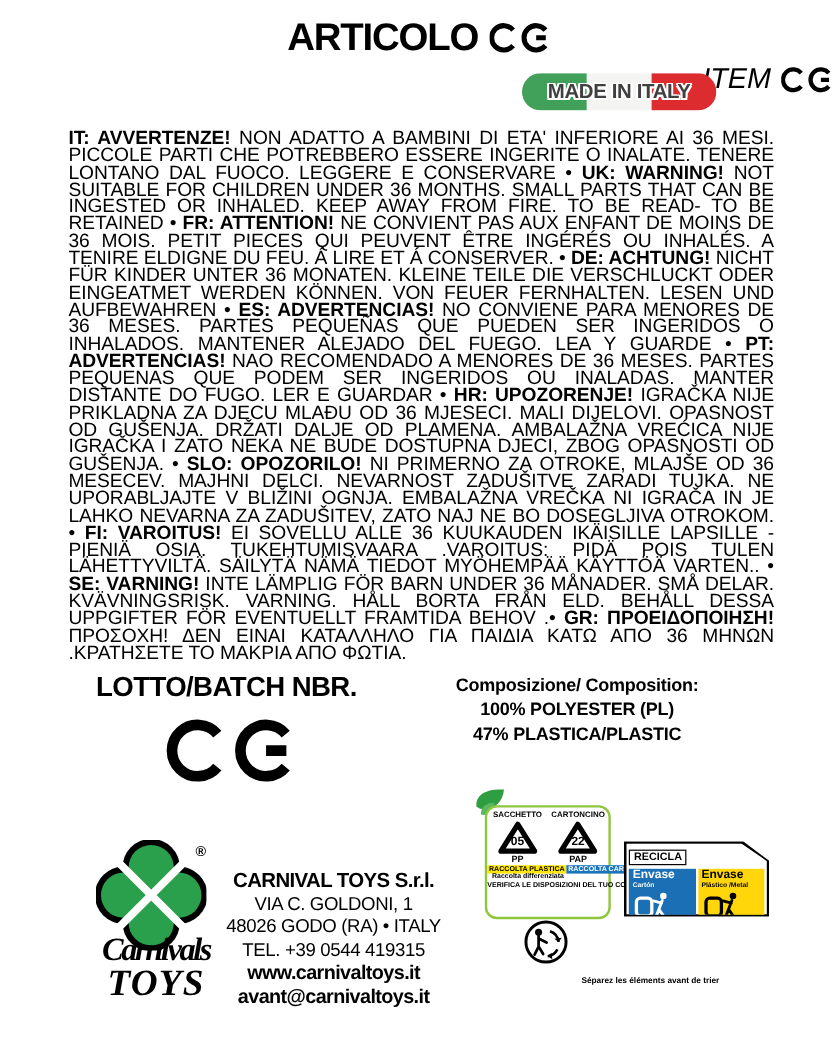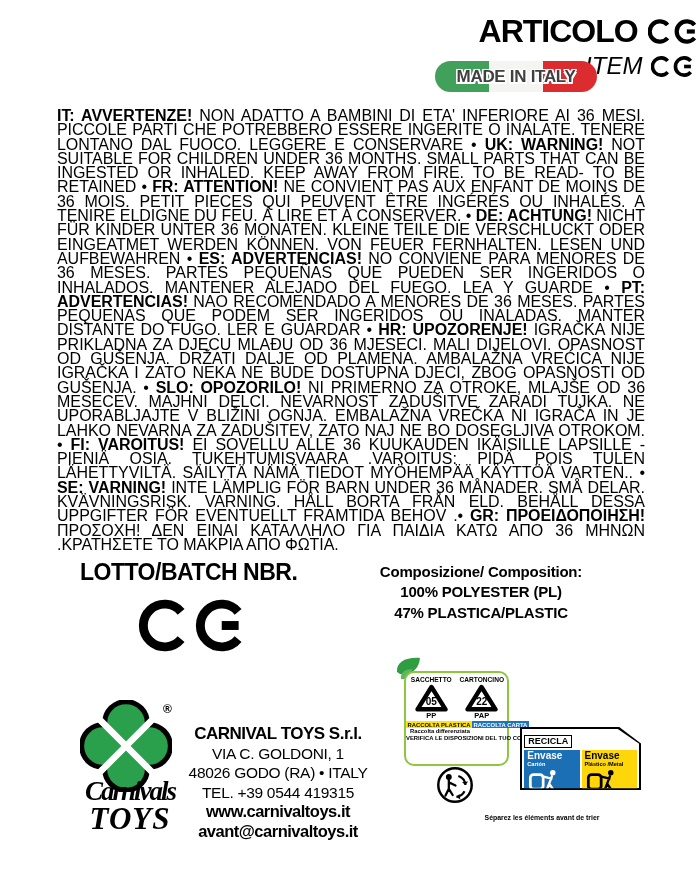--- a/index.html
+++ b/index.html
@@ -4,21 +4,21 @@
 <style>
   * { margin:0; padding:0; box-sizing:border-box; }
   html,body { background:#fff; }
   .page {
     position:relative; width:700px; height:869px; margin:0 auto;
     background:#fff; color:#000; overflow:hidden;
     font-family:"Liberation Sans", sans-serif;
   }
   
   .title-row { position:absolute; top:13px; left:0; right:0;
-    display:flex; justify-content:flex-end; align-items:center; gap:10px; }
+    display:flex; justify-content:center; align-items:center; gap:10px; }
   .title-main { font-size:32px; font-weight:bold; letter-spacing:-1px; }
   .ce { display:block; }
   .ce-lg { height:27px; }
   .ce-md { height:23px; }
   .ce-xl { height:57px; }
   .item-row { position:absolute; top:52px; left:0; right:4px;
     display:flex; justify-content:flex-end; align-items:center; gap:9px; }
   .item-label { font-size:24px; font-style:italic; letter-spacing:0; }
   .miy { position:absolute; left:435px; top:61px; width:162px; height:31px;
     border-radius:16px; overflow:hidden; display:flex; }
@@ -50,21 +50,21 @@
     font-size:10px; font-weight:bold; }
   .sort-mat { font-size:7.5px; font-weight:bold; margin-top:-1px; }
   .sort-bands { display:flex; justify-content:space-around; margin-top:1px; }
   .band { font-size:5.9px; font-weight:bold; padding:0.5px 1.5px; white-space:nowrap; }
   .band-yellow { background:#ffe60a; color:#000; }
   .band-blue { background:#1b75bb; color:#fff; }
   .sort-sub { font-size:5.8px; font-weight:bold; text-align:left; padding-left:4px; }
   .sort-footer { font-size:5.9px; font-weight:bold; text-align:center; margin-top:1px; white-space:nowrap; }
   .leaf { position:absolute; left:394px; top:655px; }
   
-  .recicla { position:absolute; left:520px; top:727px; width:121px; height:63px;
+  .recicla { position:absolute; left:520px; top:701px; width:121px; height:63px;
     background:#000; clip-path:polygon(0 0, 82% 0, 100% 26%, 100% 100%, 0 100%); }
   .recicla-inner { position:absolute; inset:1.8px; background:#fff;
     clip-path:polygon(0 0, 81.5% 0, 100% 25%, 100% 100%, 0 100%); padding:1.5px 2.5px; }
   .recicla-title { display:inline-block; border:1.6px solid #000; font-size:9px; font-weight:bold;
     padding:0 3px 0.5px 3px; line-height:10.5px; letter-spacing:0; }
   .recicla-panels { display:flex; gap:2px; margin-top:1.5px; }
   .panel { flex:1; padding:1.5px 3px; height:42px; }
   .panel-blue { background:#1a6fb5; color:#fff; }
   .panel-yellow { background:#ffd60a; color:#000; }
   .panel-title { font-size:10px; font-weight:bold; line-height:10px; }

